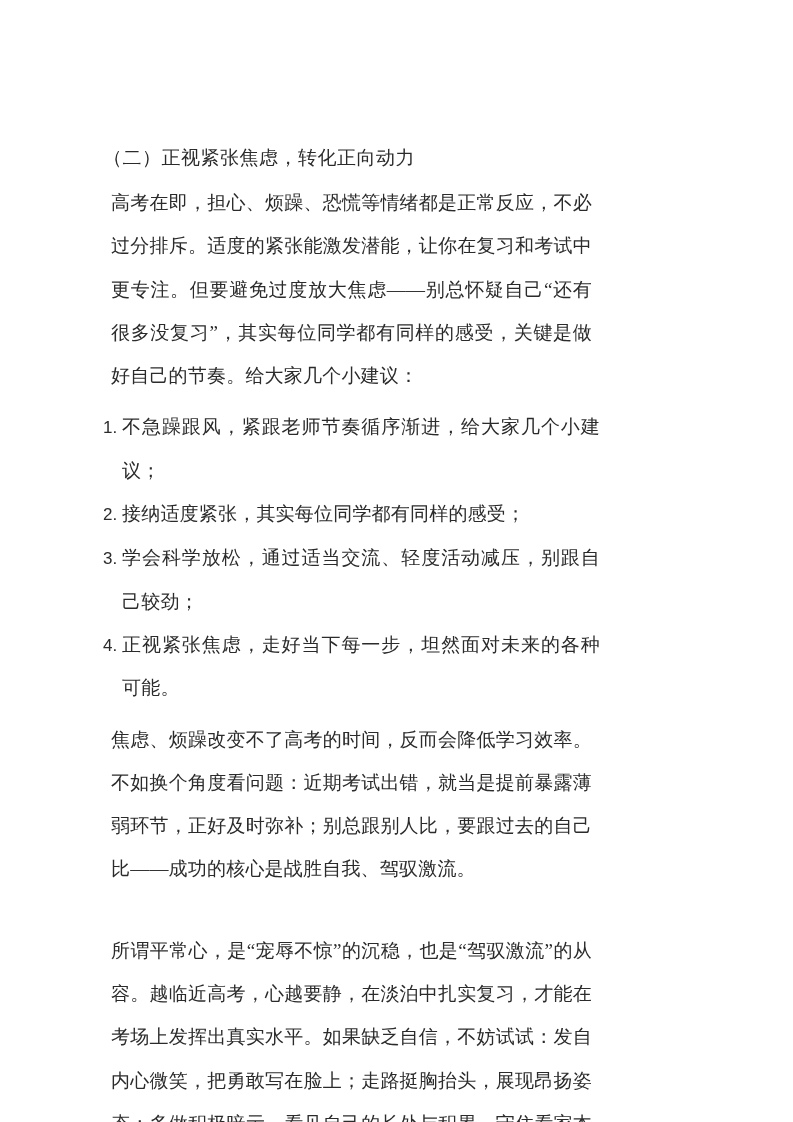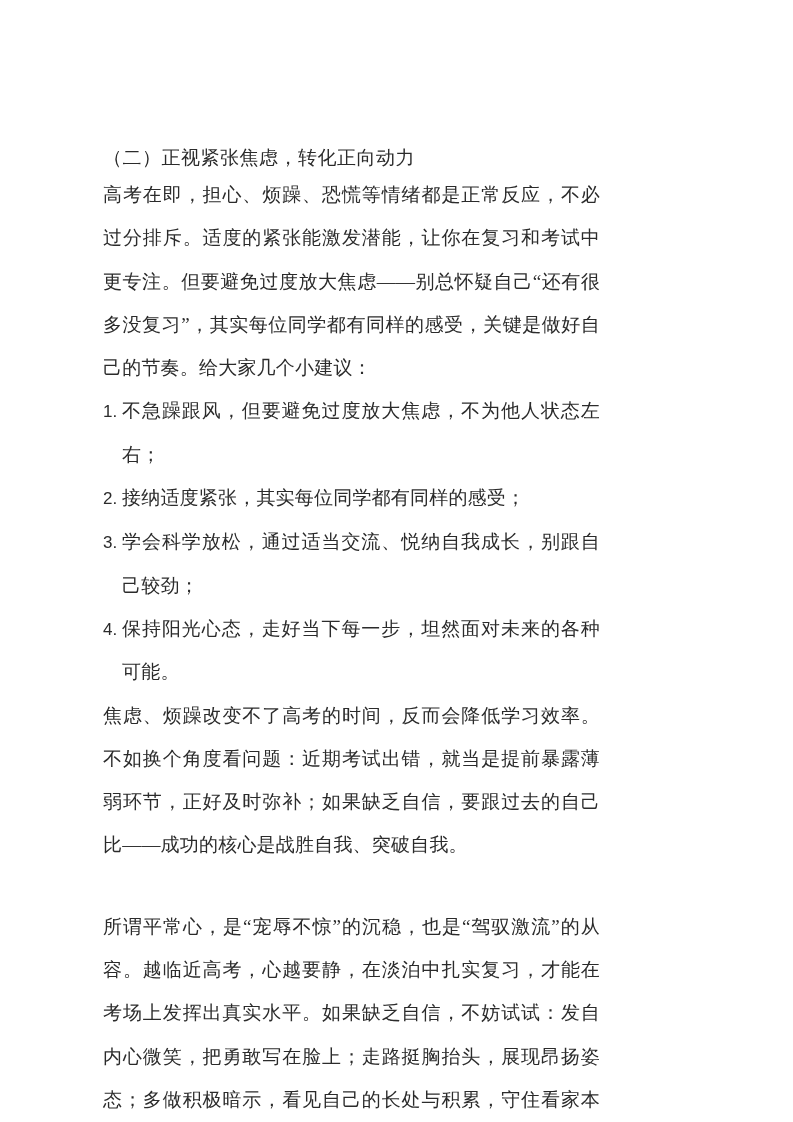--- a/index.html
+++ b/index.html
@@ -23,21 +23,21 @@
     font-size: 19px;
     font-weight: 400;
     line-height: 30px;
     margin: 0;
     letter-spacing: 0.5px;
   }
   .section-heading.second {
     margin-top: 40px;
   }
   .para {
-    margin: 0;
+    margin: 8px;
     line-height: 43.3px;
     text-align: justify;
     text-justify: inter-ideograph;
     letter-spacing: 0.2px;
   }
   .para.spaced {
     margin-top: 38px;
     font-family: Liberation Serif, serif;
   }
   .doc-list {
@@ -70,37 +70,37 @@
 <div class="page">
 
   <section>
     <h2 class="section-heading">（二）正视紧张焦虑，转化正向动力</h2>
 
     <p class="para">高考在即，担心、烦躁、恐慌等情绪都是正常反应，不必过分排斥。适度的紧张能激发潜能，让你在复习和考试中更专注。但要避免过度放大焦虑——别总怀疑自己“还有很多没复习”，其实每位同学都有同样的感受，关键是做好自己的节奏。给大家几个小建议：</p>
 
     <ol class="doc-list">
       <li>
         <span class="li-num">1.</span>
-        <span class="li-text">不急躁跟风，但要避免过度放大焦虑，不为他人状态左右；</span>
+        <span class="li-text">不急躁跟风，紧跟老师节奏循序渐进，给大家几个小建议；</span>
       </li>
       <li>
         <span class="li-num">2.</span>
         <span class="li-text">接纳适度紧张，其实每位同学都有同样的感受；</span>
       </li>
       <li>
         <span class="li-num">3.</span>
-        <span class="li-text">学会科学放松，通过适当交流、悦纳自我成长，别跟自己较劲；</span>
+        <span class="li-text">学会科学放松，通过适当交流、轻度活动减压，别跟自己较劲；</span>
       </li>
       <li>
         <span class="li-num">4.</span>
-        <span class="li-text">保持阳光心态，走好当下每一步，坦然面对未来的各种可能。</span>
+        <span class="li-text">正视紧张焦虑，走好当下每一步，坦然面对未来的各种可能。</span>
       </li>
     </ol>
   </section>
 
   <section>
 
-    <p class="para">焦虑、烦躁改变不了高考的时间，反而会降低学习效率。不如换个角度看问题：近期考试出错，就当是提前暴露薄弱环节，正好及时弥补；如果缺乏自信，要跟过去的自己比——成功的核心是战胜自我、突破自我。</p>
+    <p class="para">焦虑、烦躁改变不了高考的时间，反而会降低学习效率。不如换个角度看问题：近期考试出错，就当是提前暴露薄弱环节，正好及时弥补；别总跟别人比，要跟过去的自己比——成功的核心是战胜自我、驾驭激流。</p>
 
     <p class="para spaced">所谓平常心，是“宠辱不惊”的沉稳，也是“驾驭激流”的从容。越临近高考，心越要静，在淡泊中扎实复习，才能在考场上发挥出真实水平。如果缺乏自信，不妨试试：发自内心微笑，把勇敢写在脸上；走路挺胸抬头，展现昂扬姿态；多做积极暗示，看见自己的长处与积累，守住看家本领。</p>
   </section>
 
 </div>
 
 </body></html>

